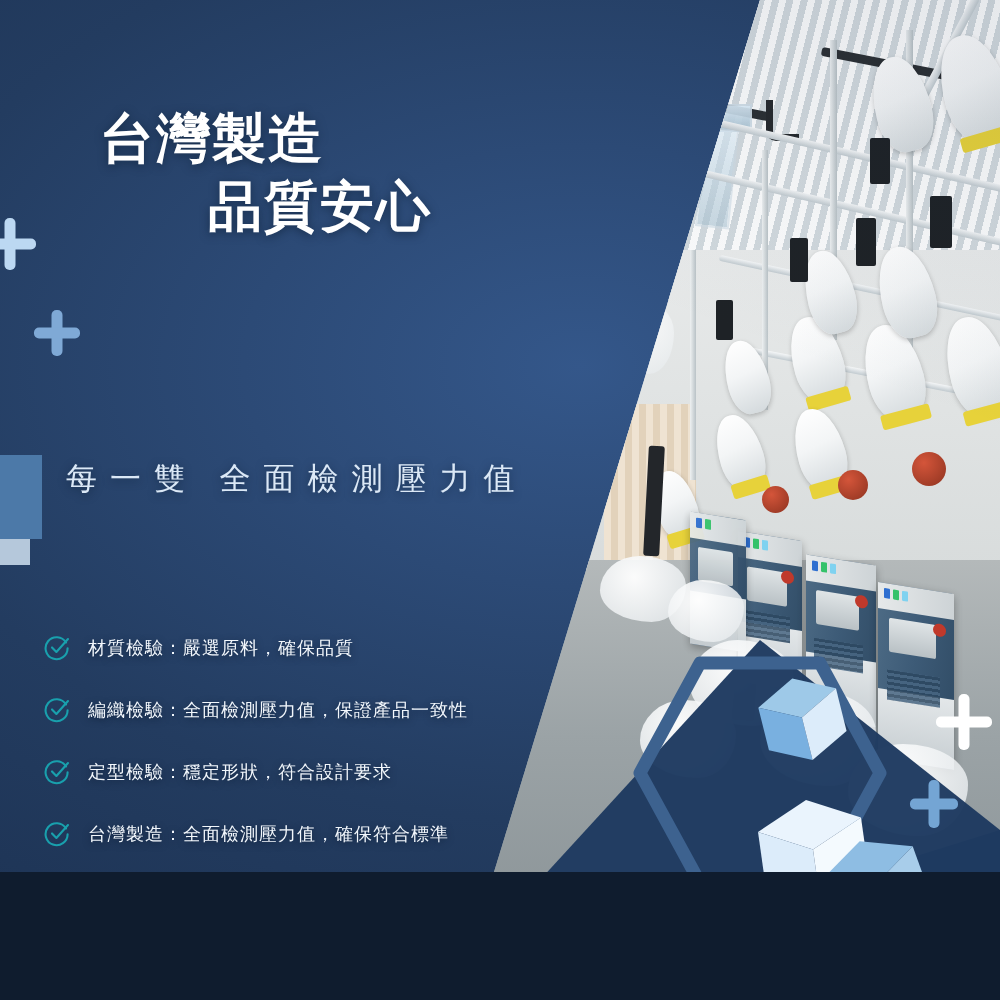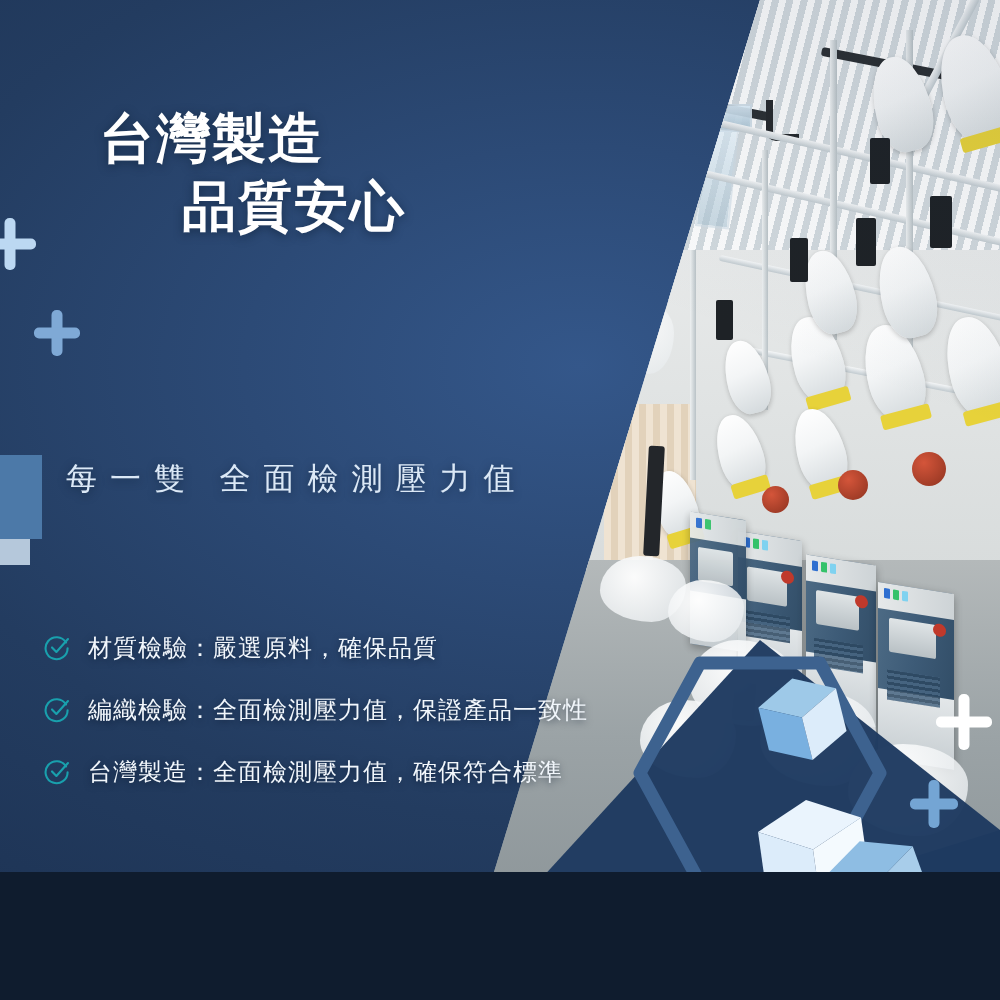--- a/index.html
+++ b/index.html
@@ -104,33 +104,33 @@
   .sq-accent{position:absolute;background:#4c79a8;}
   .sq-pale{position:absolute;background:#cfe0f0;}
 
   
   #headline{position:absolute;left:100px;top:104px;}
   .head-line{
     color:#ffffff;font-weight:700;font-size:54px;line-height:1.26;
     letter-spacing:2px;
     text-shadow:0 2px 10px rgba(10,25,45,.55);
   }
-  .head-line.l2{margin-left:82px;}
+  .head-line.l2{margin-left:108px;}
 
   #subtitle{
     position:absolute;left:66px;top:458px;
     color:#dbe8f6;font-size:31px;letter-spacing:13px;font-weight:400;
     text-shadow:0 2px 8px rgba(10,25,45,.5);
   }
 
   #bullets{position:absolute;left:44px;top:617px;}
   .bullet{display:flex;align-items:center;height:62px;}
   .chk{width:26px;height:26px;flex:0 0 26px;margin-right:18px;color:#19a0ad;}
   .bullet-text{
-    color:#f2f7fc;font-size:24px;letter-spacing:1px;white-space:nowrap;
+    color:#f2f7fc;font-size:18px;letter-spacing:1px;white-space:nowrap;
     text-shadow:0 2px 7px rgba(8,22,42,.6);
   }
 
   
   .hex{position:absolute;}
   .cube{position:absolute;}
   .circ{position:absolute;border-radius:50%;}
   .bracket{position:absolute;border-style:solid;border-color:#eef5fc;}
   .sq-mute{position:absolute;background:#2c4966;}
 </style>
@@ -279,20 +279,29 @@
       </span>
       <span class="bullet-text">編織檢驗：全面檢測壓力值，保證產品一致性</span>
     </div>
     <div class="bullet">
       <span class="chk">
         <svg viewBox="0 0 26 26" width="26" height="26" fill="none">
           <path d="M22 7.5a11 11 0 1 0 1.6 5.7" stroke="currentColor" stroke-width="2.1" stroke-linecap="round"></path>
           <path d="M8 12.4 12.4 17 24 4" stroke="currentColor" stroke-width="2.1" stroke-linecap="round" stroke-linejoin="round"></path>
         </svg>
       </span>
+      <span class="bullet-text">定型檢驗：穩定形狀，符合設計要求</span>
+    </div>
+    <div class="bullet">
+      <span class="chk">
+        <svg viewBox="0 0 26 26" width="26" height="26" fill="none">
+          <path d="M22 7.5a11 11 0 1 0 1.6 5.7" stroke="currentColor" stroke-width="2.1" stroke-linecap="round"></path>
+          <path d="M8 12.4 12.4 17 24 4" stroke="currentColor" stroke-width="2.1" stroke-linecap="round" stroke-linejoin="round"></path>
+        </svg>
+      </span>
       <span class="bullet-text">台灣製造：全面檢測壓力值，確保符合標準</span>
     </div>
   </div>
 
   <svg width="1000" height="1000" style="position:absolute;left:0;top:0;pointer-events:none;">
     <polygon points="455,1000 1000,830 1000,1000" fill="#22406a"></polygon>
     <polygon points="430,1000 760,640 1000,830 1000,1000" fill="#1e3a60" opacity=".97"></polygon>
   </svg>
 
   <svg class="hex" style="left:625px;top:655px;" width="270" height="250">

